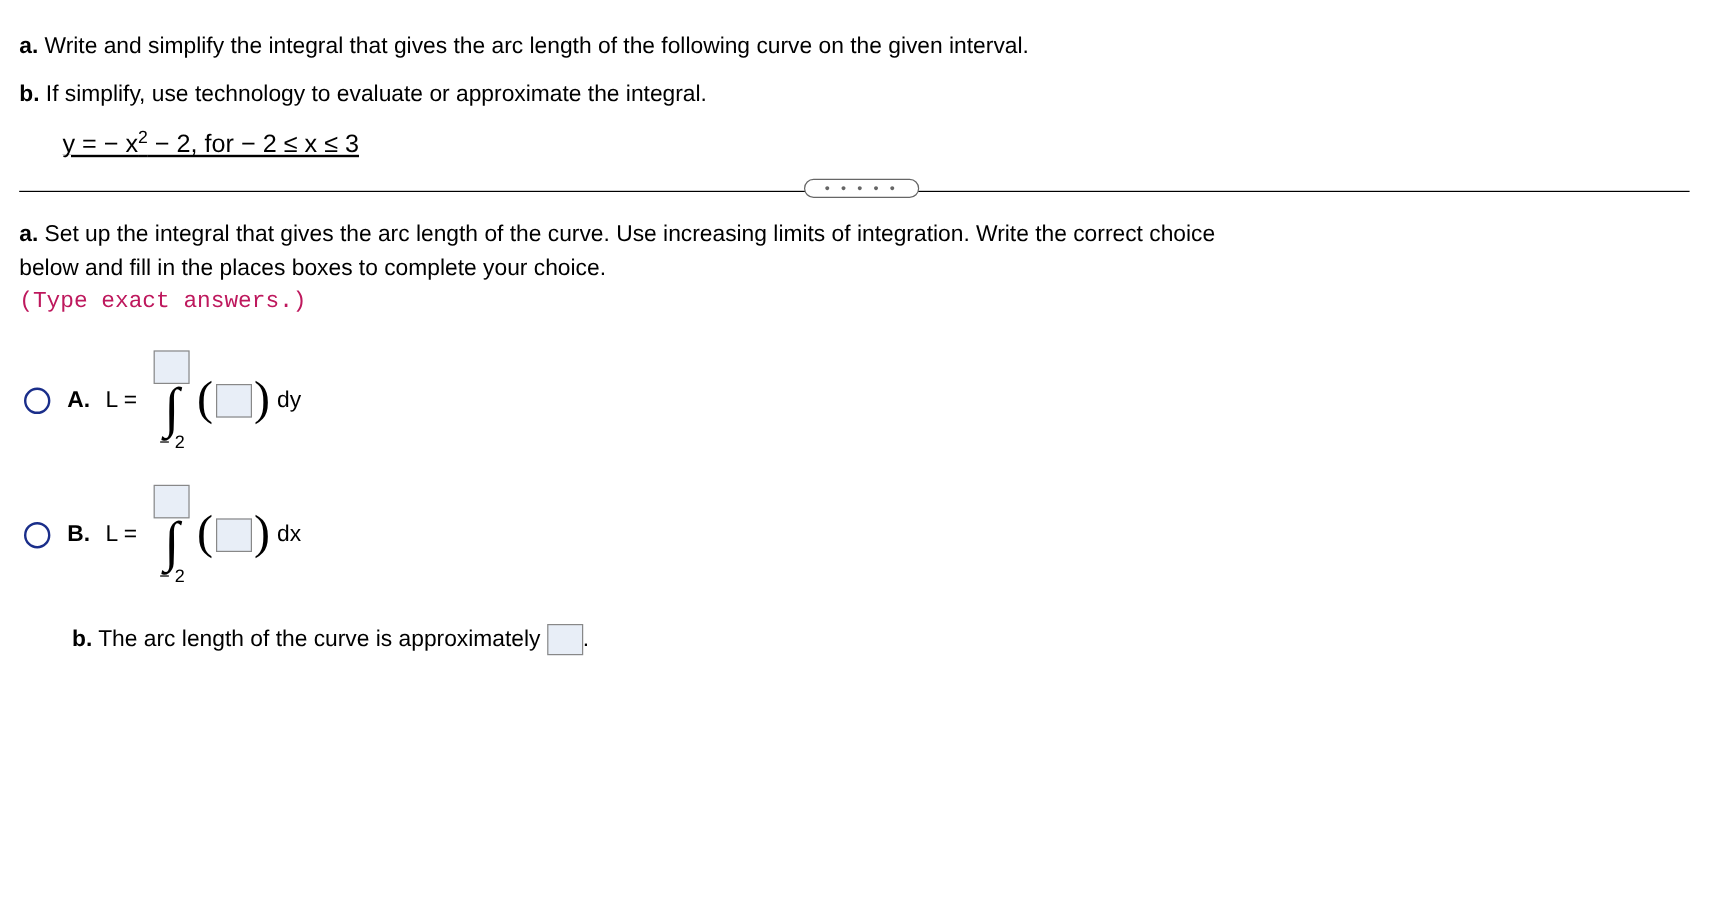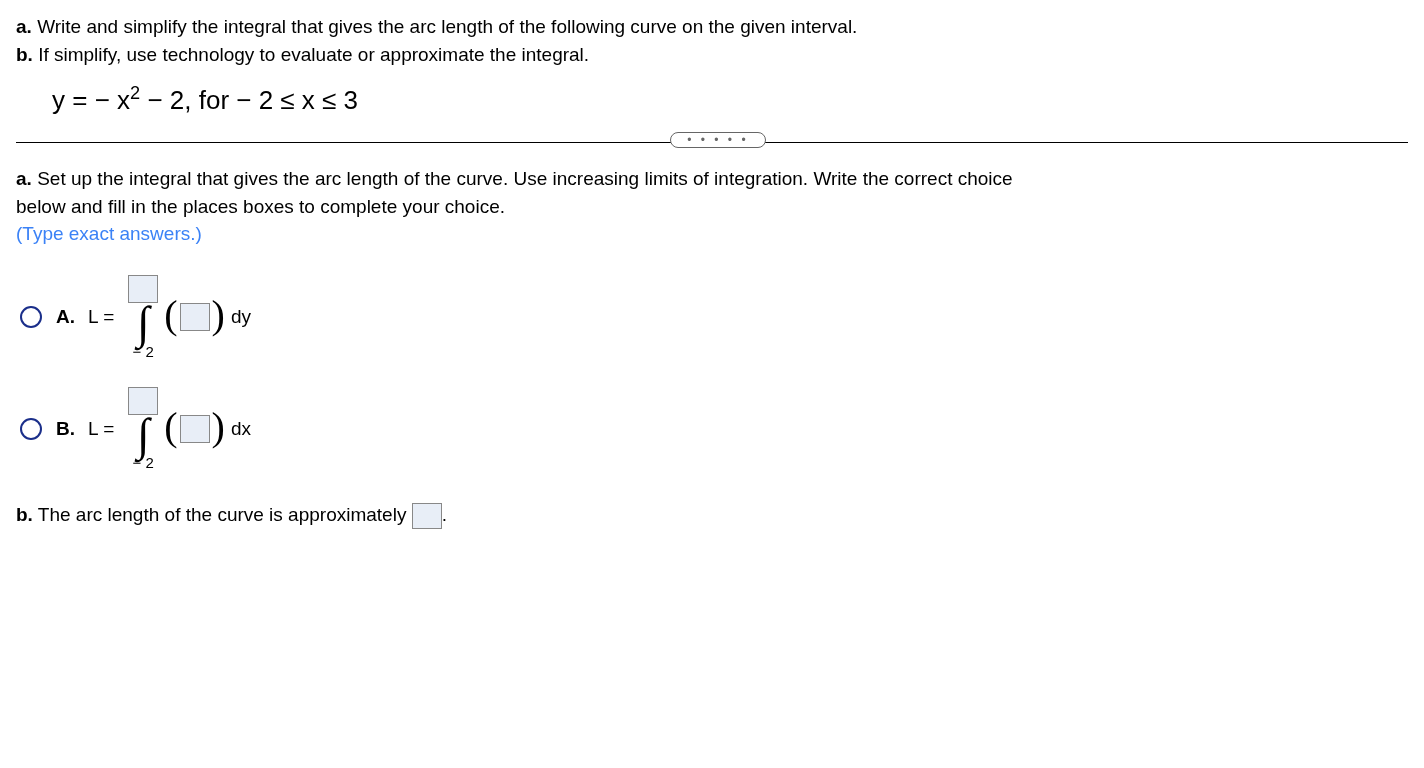--- a/index.html
+++ b/index.html
@@ -6,26 +6,27 @@
     margin: 0;
     padding: 12px 16px;
     font-family: Arial, Helvetica, sans-serif;
     font-size: 19px;
     color: #000;
     background: #fff;
     width: 1424px;
     box-sizing: border-box;
   }
   .prompt-line {
-    margin: 2px 0;
+    margin: 14px 0;
     line-height: 1.35;
   }
   .equation-block {
     margin: 16px 0 16px 36px;
-    font-size: 26px;
+    font-size: 21px;
+    text-decoration: underline;
   }
   sup { font-size: 0.7em; vertical-align: super; }
   .divider-row {
     position: relative;
     height: 20px;
     margin: 8px 0 14px 0;
   }
   .hline {
     position: absolute;
     top: 10px;
@@ -43,21 +44,21 @@
     padding: 1px 16px;
     color: #666;
     font-size: 12px;
     letter-spacing: 3px;
     line-height: 1;
   }
   .instr {
     margin: 2px 0;
     line-height: 1.35;
   }
-  .blue { color: #3b82f6; }
+  .blue { color: #be185d; font-family: Liberation Mono, monospace; }
   .choices {
     margin-top: 22px;
   }
   .choice-row {
     display: flex;
     align-items: center;
     margin: 28px 0 28px 4px;
   }
   .radio {
     width: 18px;
@@ -126,20 +127,21 @@
     width: 28px;
     height: 24px;
     border: 1px solid #888;
     background: #e8eef7;
     display: inline-block;
     vertical-align: middle;
   }
   .part-b {
     margin-top: 28px;
     line-height: 1.8;
+    margin-left: 44px;
   }
 </style>
 </head>
 <body>
 
 <div class="prompt-line">
   <b>a.</b><span> Write and simplify the integral that gives the arc length of the following curve on the given interval.</span>
 </div>
 <div class="prompt-line">
   <b>b.</b><span> If simplify, use technology to evaluate or approximate the integral.</span>

